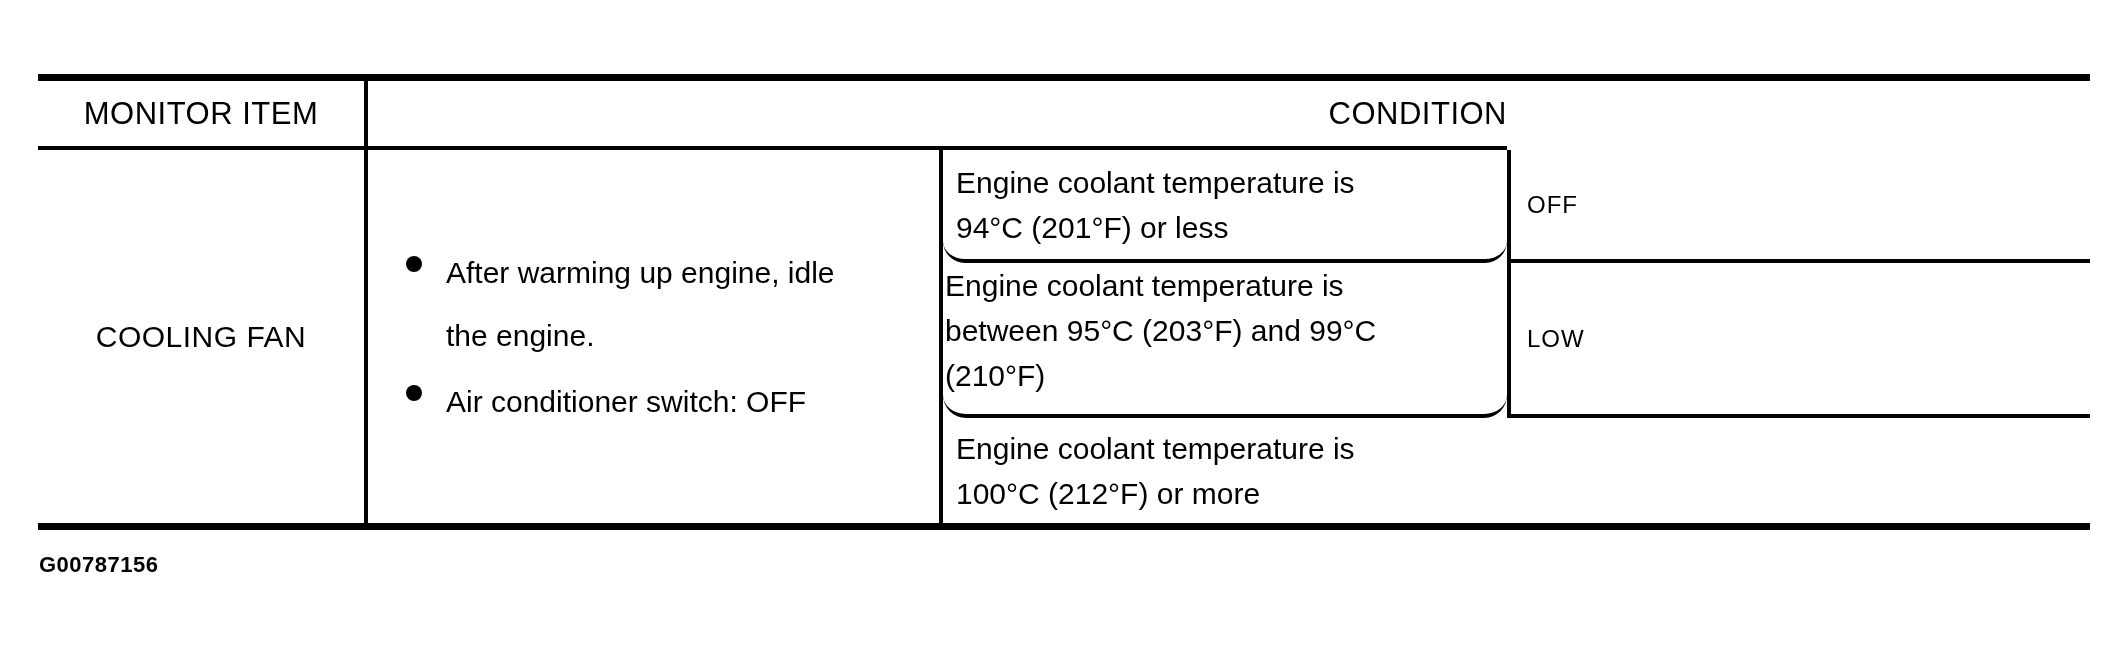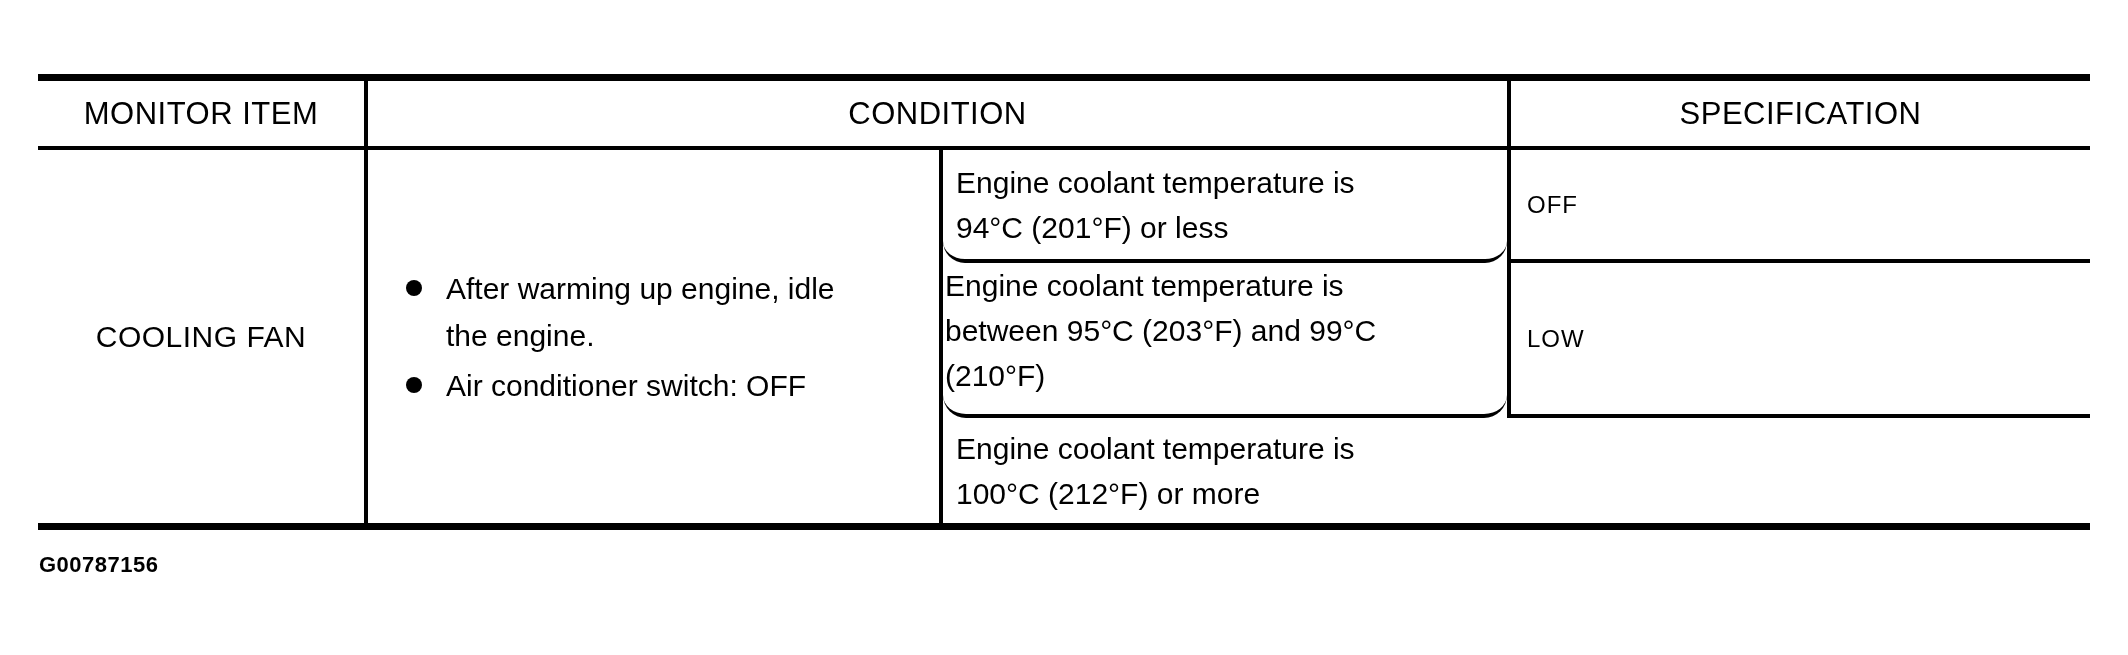--- a/index.html
+++ b/index.html
@@ -28,21 +28,21 @@
     grid-template-columns: 330px 575px 564px 583px;
     grid-template-rows: 69px 113px 155px 105px;
   }
 
   .cell { display: flex; }
 
   
   .h-monitor   { grid-area: 1 / 1 / 2 / 2; border-right: 4px solid #000; border-bottom: 4px solid #000;
                  align-items: center; justify-content: center; }
   .h-condition { grid-area: 1 / 2 / 2 / 4; border-bottom: 4px solid #000;
-                 align-items: center; justify-content: center; }
+                 align-items: center; justify-content: flex-end; }
   .h-spec      { grid-area: 1 / 4 / 2 / 5; border-left: 4px solid #000; border-bottom: 4px solid #000;
                  align-items: center; justify-content: center; }
 
   
   .b-monitor  { grid-area: 2 / 1 / 5 / 2; border-right: 4px solid #000;
                 align-items: center; justify-content: center; }
   .b-precond  { grid-area: 2 / 2 / 5 / 3; border-right: 4px solid #000;
                 flex-direction: column; justify-content: center; padding-left: 38px; }
   .b-cond1 { grid-area: 2 / 3 / 3 / 4; border-bottom: 4px solid #000; align-items: center; padding-left: 13px; border-radius: 22px; }
   .b-spec1 { grid-area: 2 / 4 / 3 / 5; border-left: 4px solid #000; border-bottom: 4px solid #000;
@@ -81,21 +81,21 @@
   .dot {
     flex: none;
     width: 16px; height: 16px;
     border-radius: 50%;
     background: #000;
     margin-top: 15px;
     margin-right: 24px;
   }
   .bullet-text {
     font-size: 30px;
-    line-height: 47px;
+    line-height: 63px;
     width: 420px;
   }
 
   
   .figure-id {
     position: absolute;
     left: 39px; top: 552px;
     font-size: 22px;
     font-weight: bold;
     letter-spacing: 0.5px;
@@ -106,23 +106,20 @@
 
 <div class="page">
 
   <div class="spec-table">
 
     <div class="cell h-monitor">
       <span class="hdr-text">MONITOR ITEM</span>
     </div>
     <div class="cell h-condition">
       <span class="hdr-text">CONDITION</span>
-    </div>
-    <div class="cell h-spec">
-      <span class="hdr-text">SPECIFICATION</span>
     </div>
 
     <div class="cell b-monitor">
       <span class="monitor-text">COOLING FAN</span>
     </div>
 
     <div class="cell b-precond">
       <div class="bullet-item">
         <span class="dot"></span>
         <span class="bullet-text">After warming up engine, idle the engine.</span>

